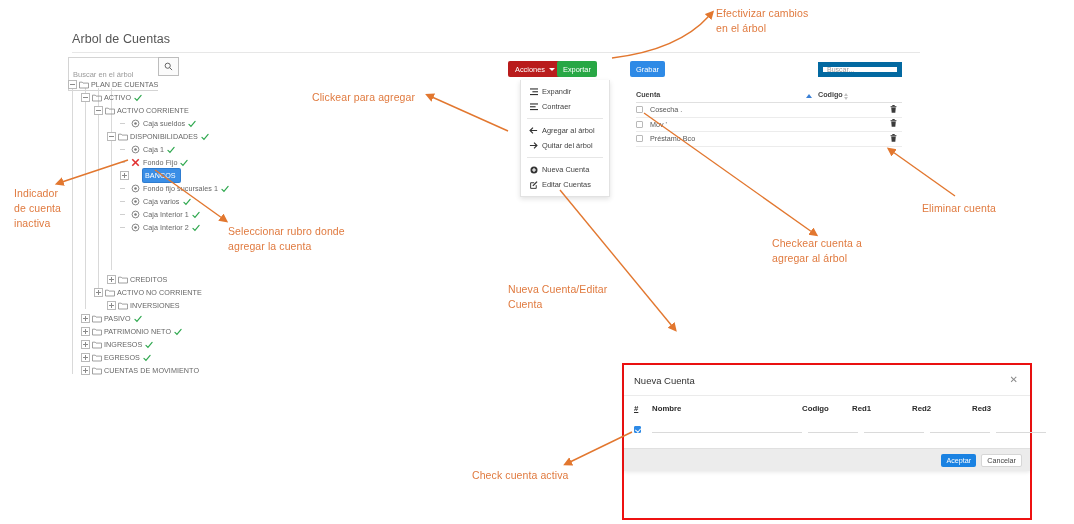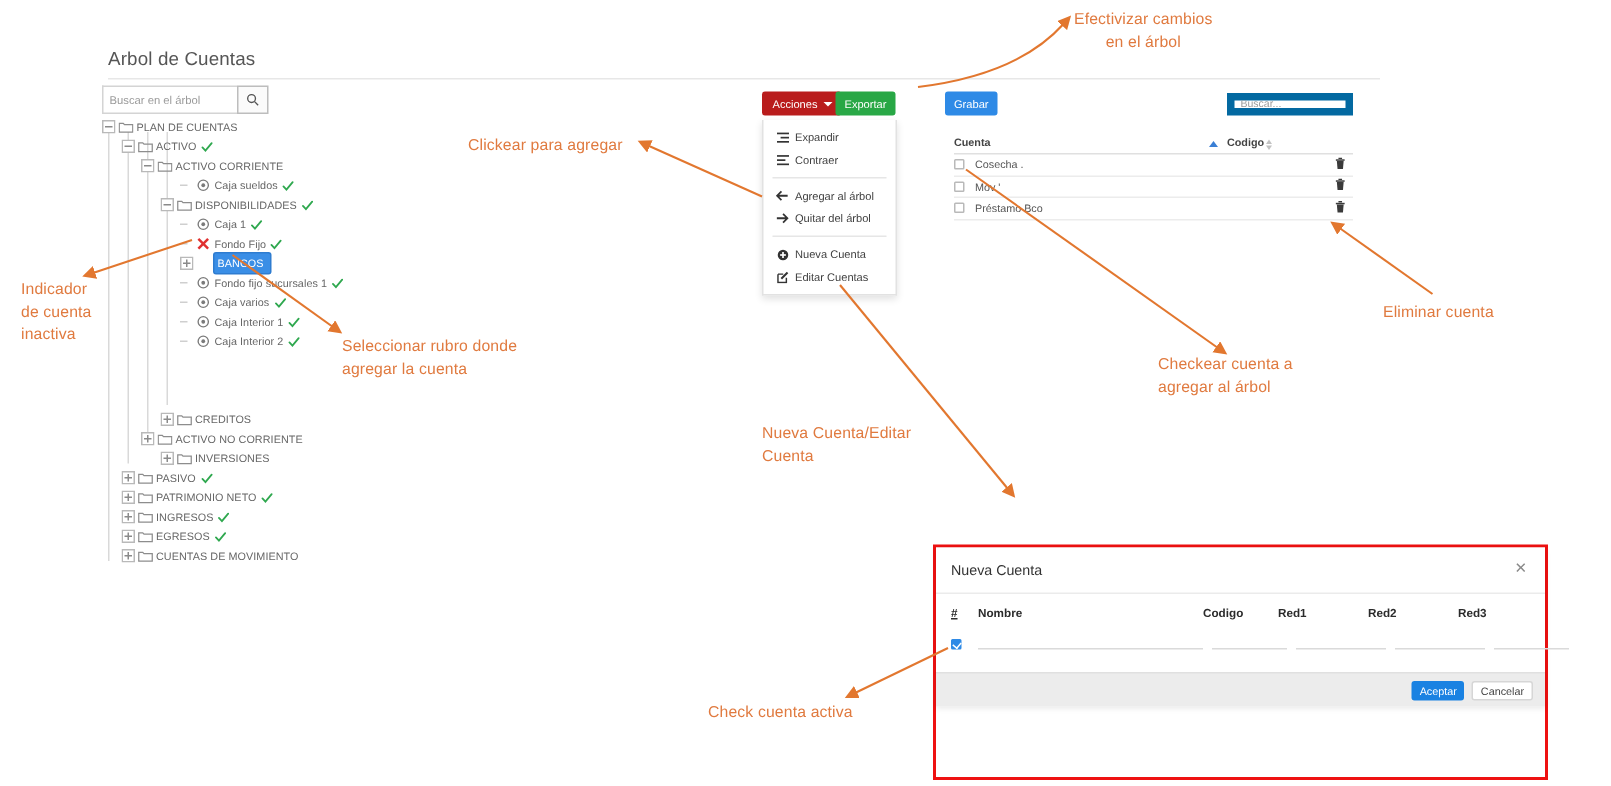--- a/index.html
+++ b/index.html
@@ -24,21 +24,21 @@
     position: absolute; left: 72px; top: 52px; width: 848px; height: 1px;
     background: #e7e7e7;
   }
 
   
   #tree-search-wrap {
     position: absolute; left: 68px; top: 57px;
     display: flex; align-items: stretch; height: 19px;
   }
   #tree-search-input {
-    width: 90px; height: 19px; box-sizing: border-box;
+    width: 90px; height: 34px; box-sizing: border-box;
     border: 1px solid #d4d4d4; border-right: none;
     background: #fff; font-size: 7.5px; color: #333;
     padding: 0 4px; outline: none;
     font-family: "Liberation Sans", sans-serif;
   }
   #tree-search-input::placeholder { color: #9a9a9a; }
   #tree-search-btn {
     width: 21px; height: 19px; box-sizing: border-box;
     border: 1px solid #bdbdbd; background: #fbfbfb;
     display: flex; align-items: center; justify-content: center;
@@ -95,21 +95,21 @@
   }
   #btn-grabar {
     position: absolute; left: 630px; top: 61px;
     height: 16px; padding: 0 6px; background: #2e8ae6; color:#fff;
     font-size: 7.4px; border: none; border-radius: 2px; cursor: pointer;
     font-family: "Liberation Sans", sans-serif;
   }
 
   
   #actions-menu {
-    position: absolute; left: 508px; top: 80px;
+    position: absolute; left: 520px; top: 80px;
     width: 88px; background: #fff;
     border: 1px solid #e2e2e2; border-top:none;
     box-shadow: 0 2px 5px rgba(0,0,0,.12);
     padding: 4px 0;
   }
   .menu-item {
     display:flex; align-items:center; gap:4px;
     height: 15px; padding: 0 8px;
     font-size: 7.4px; color: #3f3f3f; cursor: pointer;
     white-space: nowrap;
@@ -810,21 +810,21 @@
     <path d="M955,196 L893,152" stroke="#e2772f" stroke-width="1.4" fill="none" marker-end="url(#ah)"></path>
 
     <path d="M644,113 L812,232" stroke="#e2772f" stroke-width="1.4" fill="none" marker-end="url(#ah)"></path>
 
     <path d="M560,190 L672,326" stroke="#e2772f" stroke-width="1.4" fill="none" marker-end="url(#ah)"></path>
 
     <path d="M632,432 L570,462" stroke="#e2772f" stroke-width="1.4" fill="none" marker-end="url(#ah)"></path>
   </svg>
 
   <div id="annotations">
-      <div class="anno" style="left: 716px; top: 6px; color: rgb(224, 122, 63); text-align: center;">Efectivizar cambios
+      <div class="anno" style="left: 716px; top: 6px; color: rgb(224, 122, 63);">Efectivizar cambios
 en el árbol</div>
       <div class="anno" style="left: 312px; top: 90px; color: rgb(224, 122, 63);">Clickear para agregar</div>
       <div class="anno" style="left: 14px; top: 186px; color: rgb(224, 122, 63);">Indicador
 de cuenta
 inactiva</div>
       <div class="anno" style="left: 228px; top: 224px; color: rgb(224, 122, 63);">Seleccionar rubro donde
 agregar la cuenta</div>
       <div class="anno" style="left: 922px; top: 201px; color: rgb(224, 122, 63);">Eliminar cuenta</div>
       <div class="anno" style="left: 772px; top: 236px; color: rgb(224, 122, 63);">Checkear cuenta a
 agregar al árbol</div>

